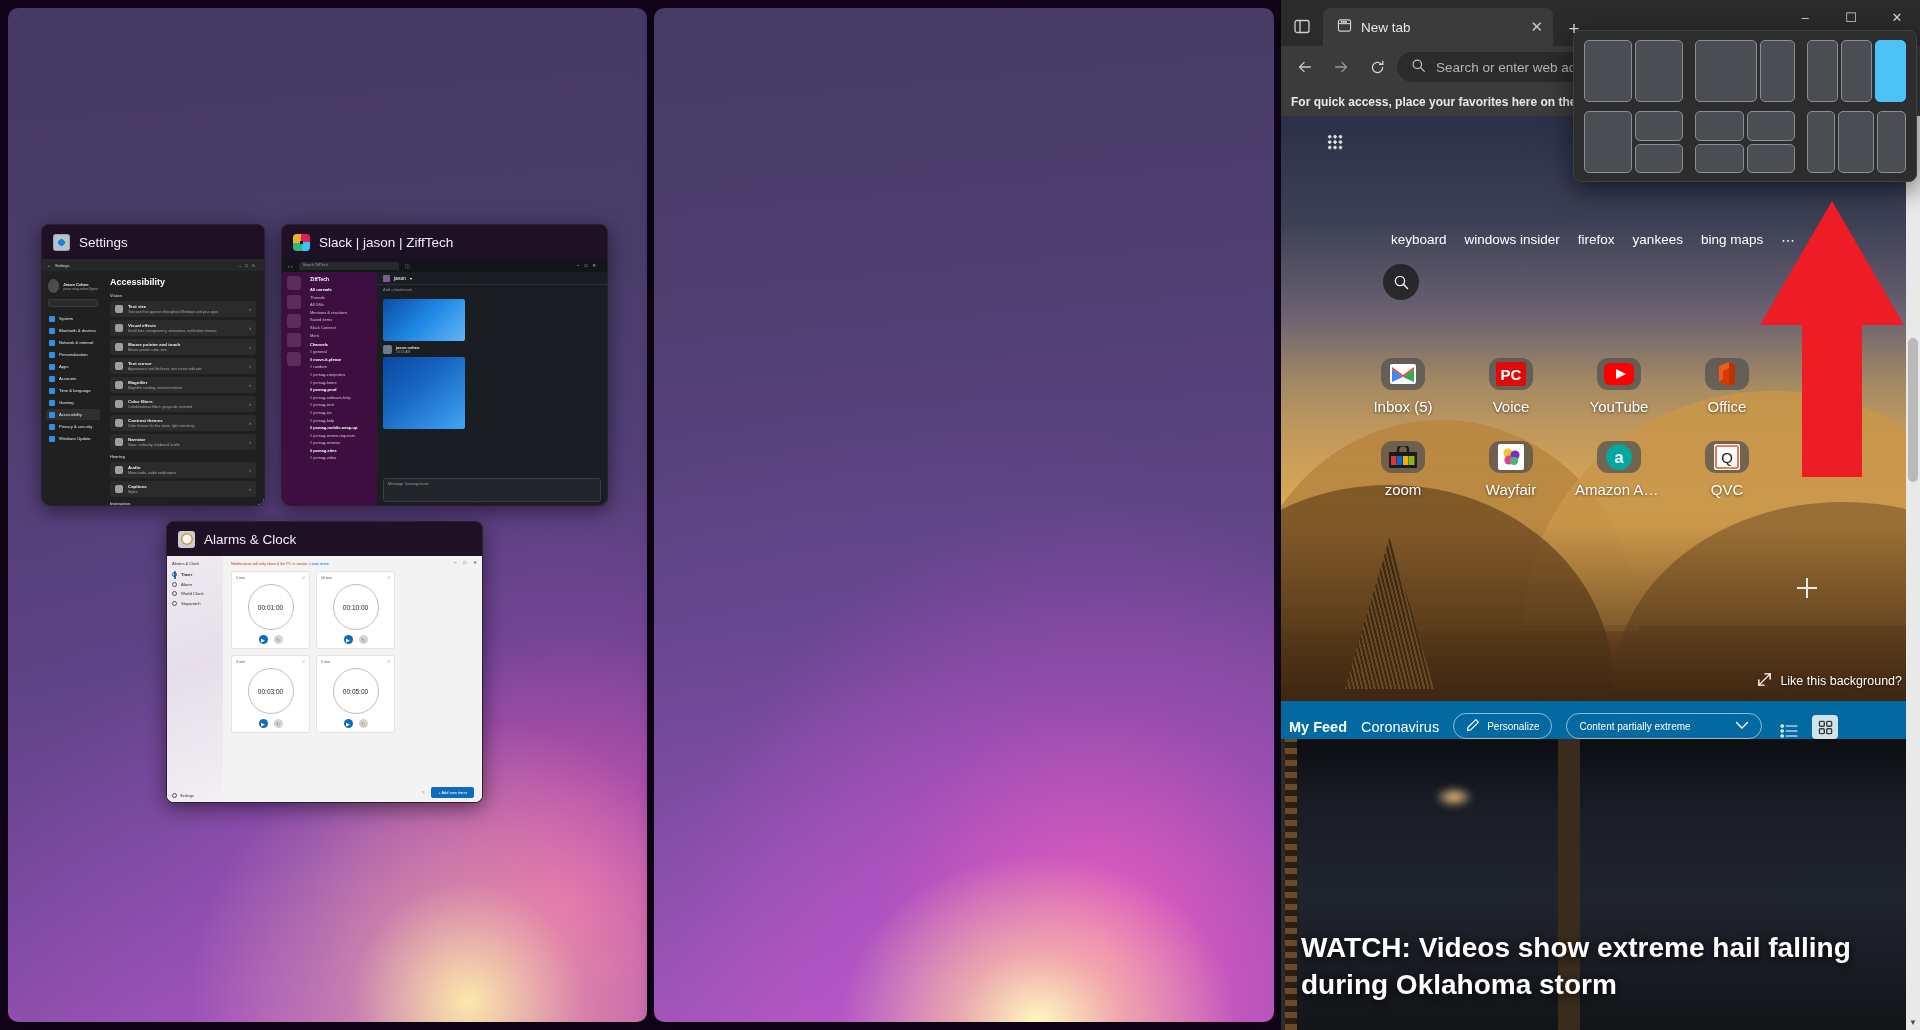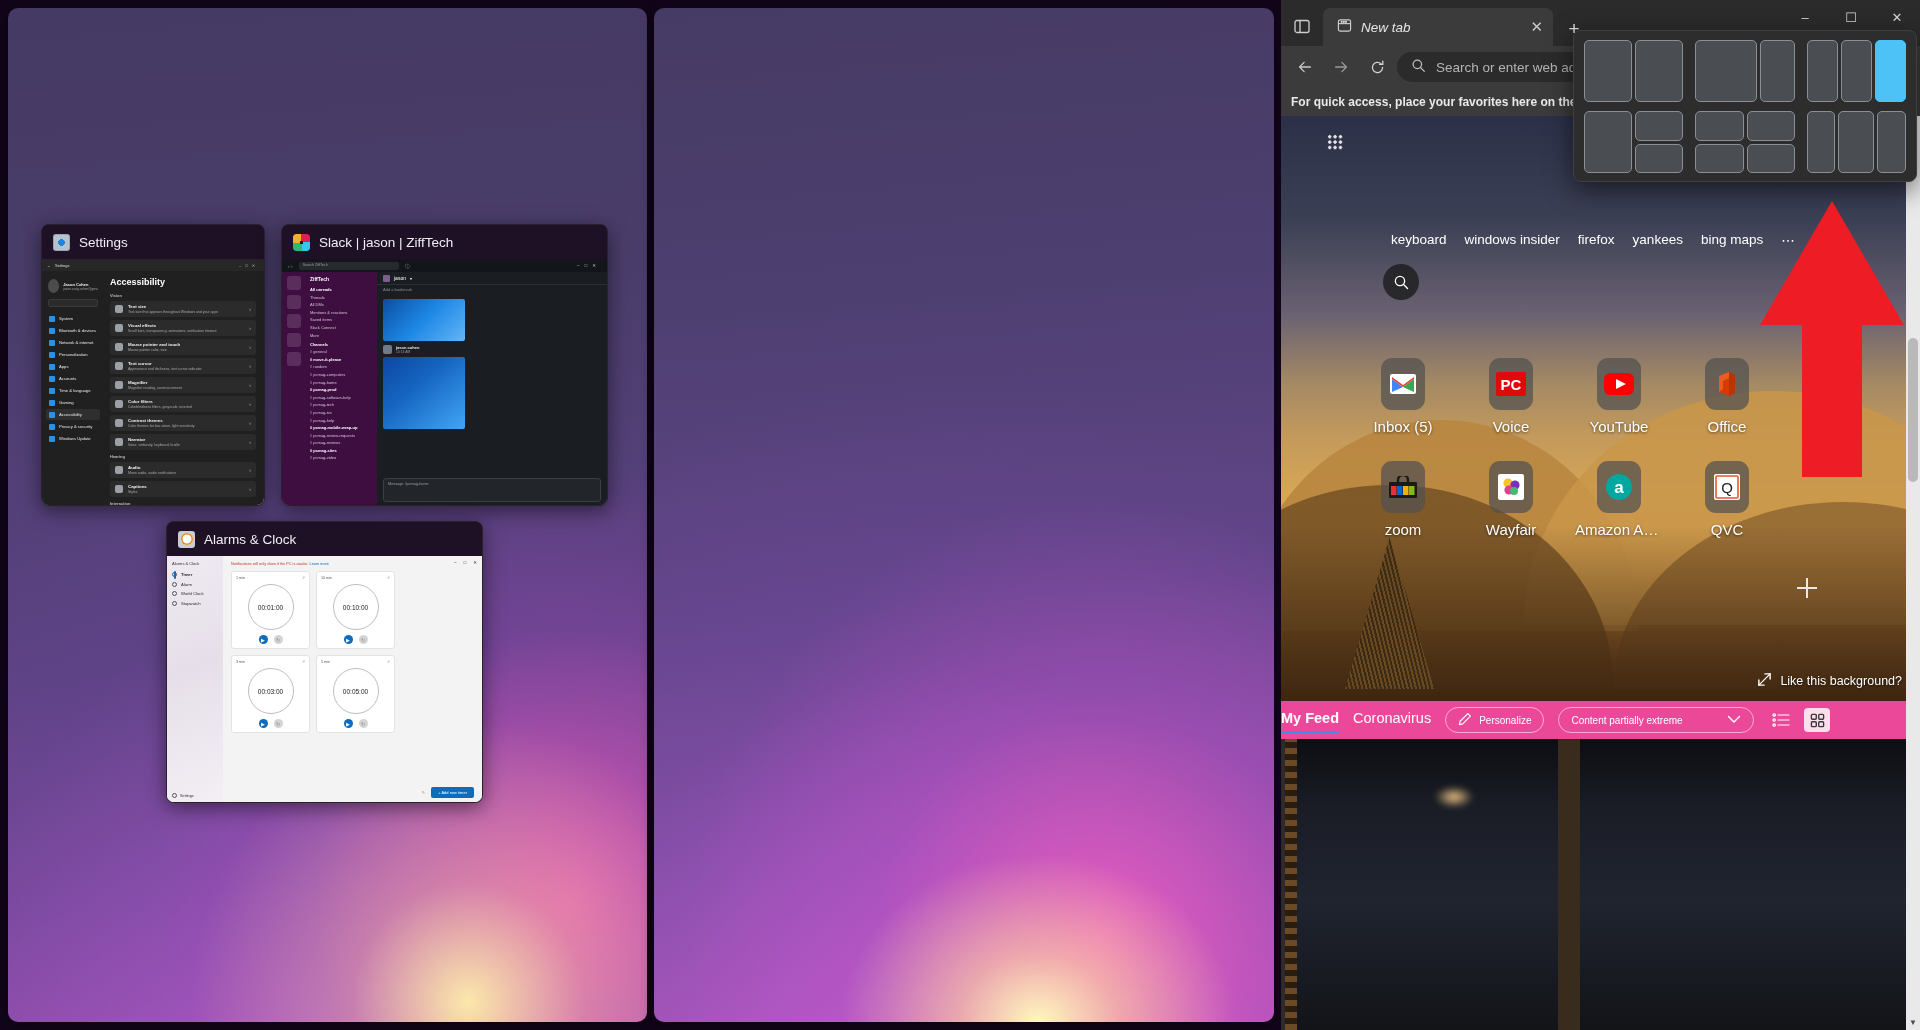--- a/index.html
+++ b/index.html
@@ -137,21 +137,21 @@
     background: #2b2b2b; overflow: hidden;
   }
   .edge-tabstrip { height: 46px; background: #2b2b2b; display: flex; align-items: flex-end; position: relative; }
   .tab-btn-left { width: 42px; height: 40px; display:flex; align-items:center; justify-content:center; color:#c8c8c8; }
   .tab {
     height: 38px; min-width: 230px; max-width: 250px;
     background: #3b3b3b; border-radius: 7px 7px 0 0;
     display: flex; align-items: center; gap: 9px; padding: 0 10px 0 14px;
     color: #e6e6e6; font-size: 13.5px;
   }
-  .tab .t-label { flex: 1 1 auto; white-space: nowrap; overflow: hidden; font-style: italic; }
+  .tab .t-label { flex: 1 1 auto; white-space: nowrap; overflow: hidden; }
   .tab .t-close { color:#c9c9c9; font-size: 15px; }
   .newtab-btn { width: 34px; height: 34px; display:flex;align-items:center;justify-content:center; color:#ddd; font-size:19px; margin-left:4px; }
   .wincontrols { position:absolute; right:0; top:0; display:flex; }
   .wincontrols div { width: 46px; height: 34px; display:flex; align-items:center; justify-content:center; color:#d6d6d6; font-size:13px; }
 
   .edge-toolbar { height: 42px; background:#3b3b3b; display:flex; align-items:center; gap:4px; padding: 0 8px; }
   .tb-ic { width: 32px; height: 32px; border-radius: 4px; display:flex;align-items:center;justify-content:center; color:#d8d8d8; }
   .omnibox { flex:1 1 auto; height: 30px; background:#2b2b2b; border-radius:15px; display:flex; align-items:center; gap:10px; padding: 0 14px; color:#b4b4b4; font-size:13.5px; overflow:hidden; white-space:nowrap;}
   .favbar { height: 28px; background:#3b3b3b; display:flex; align-items:center; padding: 0 10px; color:#e9e9e9; font-size:12px; font-weight:700; white-space:nowrap; overflow:hidden; }
 
@@ -167,29 +167,29 @@
   .searchwrap { position:absolute; left:110px; top:60px; width:400px; height:44px;
      background: rgba(120,120,120,.55); border-radius:22px; display:flex; align-items:center; padding: 0 14px; }
   .searchwrap .ph { flex:1 1 auto; color:#d6d6d6; font-size:15.5px; }
   .sugg { position:absolute; left:110px; top:116px; width:420px; display:flex; gap:18px; color:#fff; font-size:13.5px; }
   .qcard { position:absolute; left:102px; top:148px; display:flex; gap:16px; align-items:flex-start; width:330px; }
   .qcard .qic { width:36px;height:36px;border-radius:50%;background:rgba(28,28,28,.8); display:flex;align-items:center;justify-content:center;}
   .qcard .qtx { color:#fff; font-size:16.5px; font-weight:600; line-height:1.3; text-shadow:0 1px 4px rgba(0,0,0,.5); }
 
   .tiles { position:absolute; left:78px; top:242px; width:500px; display:grid; grid-template-columns: repeat(5, 108px); row-gap:26px; }
   .tile { width:88px; text-align:center; }
-  .tile .tsq { width:44px; height:52px; margin:0 auto 8px; border-radius:11px; background:rgba(80,80,80,.72);
+  .tile .tsq { width:44px; height:32px; margin:0 auto 8px; border-radius:11px; background:rgba(80,80,80,.72);
      display:flex; align-items:center; justify-content:center; }
   .tile .tlb { color:#fff; font-size:15px; text-shadow:0 1px 3px rgba(0,0,0,.6); white-space:nowrap; overflow:hidden; text-overflow:ellipsis; }
 
   .likebg { position:absolute; right:18px; top:556px; color:#fff; font-size:12.5px; display:flex; align-items:center; gap:8px;
      text-shadow:0 1px 3px rgba(0,0,0,.7); }
 
-  .feedbar { position:absolute; left:0; right:0; top:585px; height:38px; background:#ec4899;
-     display:flex; align-items:center; gap:14px; padding: 0 0; }
+  .feedbar { position:absolute; left:0; right:0; top:585px; height:38px; background:#0369a1;
+     display:flex; align-items:flex-end; gap:14px; padding: 0 8px; }
   .feedtab { color:#fff; font-size:14.5px; font-weight:700; position:relative; padding-bottom:4px; }
   .feedtab.active::after { content:""; position:absolute; left:0; right:0; bottom:-3px; height:2.5px; background:#3b8fe8; border-radius:2px; }
   .feedtab.dim { font-weight:400; }
   .pill { border:1px solid rgba(255,255,255,.55); border-radius:16px; height:26px; display:flex; align-items:center; gap:7px;
      padding: 0 12px; color:#fff; font-size:10px; }
   .pill.wide { flex: 0 0 auto; min-width: 196px; justify-content: space-between; }
   .feed-ic { color:#fff; font-size:14px; display:flex; align-items:center; }
   .feed-ic.box { width:26px;height:24px;border-radius:4px;background:rgba(255,255,255,.82); display:flex;align-items:center;justify-content:center;}
 
   .newscard { position:absolute; left:4px; right:14px; top:623px; bottom:0; overflow:hidden;
@@ -811,20 +811,21 @@
             <rect x="1.5" y="9.3" width="5.2" height="5.2" rx="1"></rect>
               <rect x="9.3" y="9.3" width="5.2" height="5.2" rx="1"></rect>
           </svg>
         </div>
       </div>
 
       <div class="newscard">
         <div class="rail"></div>
         <div class="glow"></div>
         <div class="post"></div>
+        <div class="newsttl">WATCH: Videos show extreme hail falling during Oklahoma storm</div>
       </div>
 
       <div class="vscroll">
 
         <div class="th"></div>
         <div class="ar" style="bottom:0;">▼</div>
       </div>
     </div>
   </div>
 

